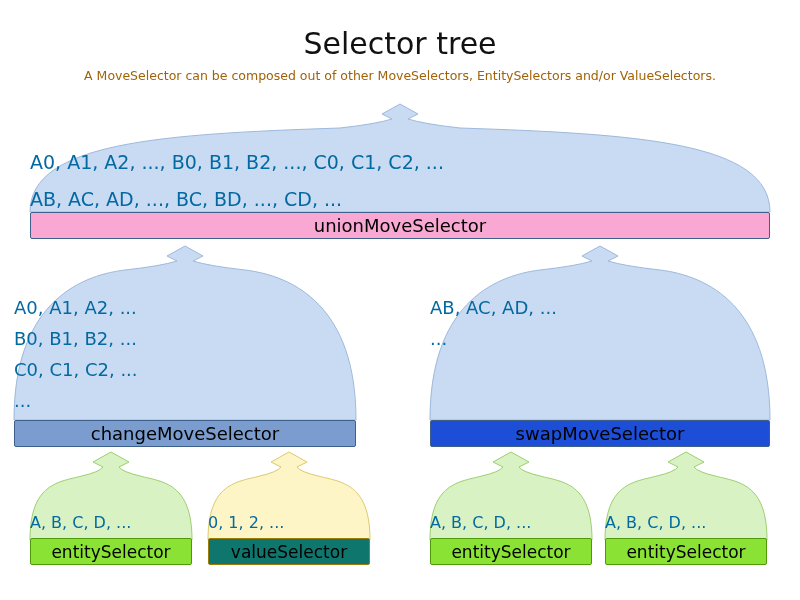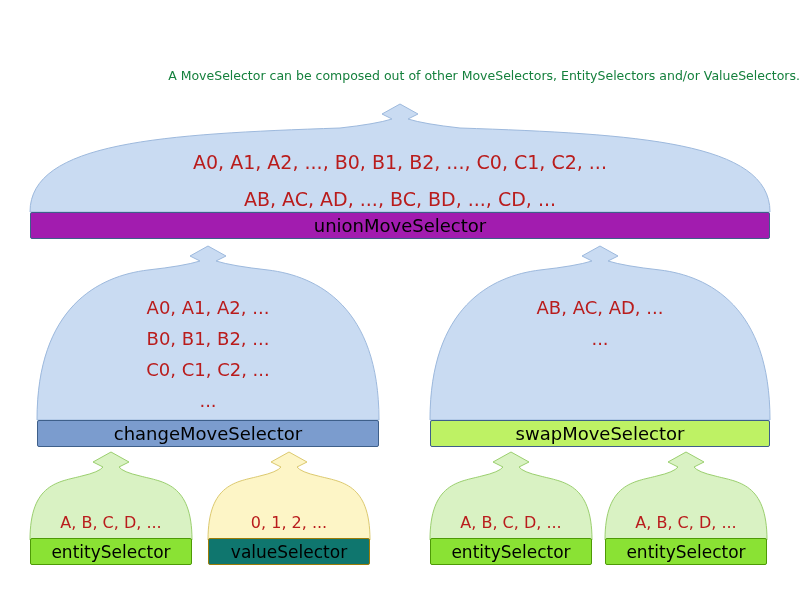--- a/index.html
+++ b/index.html
@@ -1,55 +1,56 @@
 <!DOCTYPE html>
 <html><head>
 <meta charset="utf-8">
 <style>
   html,body{margin:0;padding:0;background:#fff;}
   .canvas{position:relative;width:800px;height:600px;background:#ffffff;overflow:hidden;
           font-family:"DejaVu Sans","Liberation Sans",sans-serif;color:#1b1b1b;}
   .title{position:absolute;top:26px;left:0;right:0;text-align:center;
          font-size:30px;color:#111;}
-  .subtitle{position:absolute;top:68px;left:0;right:0;text-align:right;
-            font-size:12.5px;color:#15803d;}
+  .subtitle{position:absolute;top:68px;left:0;right:0;text-align:center;
+            font-size:12.5px;color:#a16207;}
   .node{position:absolute;}
   .dome{position:absolute;left:0;top:0;display:block;overflow:visible;}
   .dome path{stroke-width:1;}
-  .lines{position:absolute;left:0;right:0;text-align:center;color:#b91c1c;}
+  .lines{position:absolute;left:0;right:0;color:#0369a1;}
   .node-union .lines{top:40px;font-size:19px;line-height:37px;}
   .node-mid .lines{top:46px;font-size:18px;line-height:31px;}
   .node-sm .lines{top:58px;font-size:16px;line-height:26px;}
   .bar{position:absolute;left:0;right:0;bottom:0;height:27px;
        display:flex;align-items:center;justify-content:center;
        border:1px solid;border-radius:2px;box-sizing:border-box;
        font-size:18px;color:#000;}
   .node-sm .bar{height:27px;font-size:17px;}
 </style>
 </head>
 <body>
 
 <div class="canvas">
 
+  <div class="title">Selector tree</div>
   <div class="subtitle">A MoveSelector can be composed out of other MoveSelectors, EntitySelectors and/or ValueSelectors.</div>
 
   <div class="node node-union" style="left:30px;top:104px;width:740px;height:135px;">
     <svg class="dome" width="740" height="108" viewBox="0 0 740 108">
         <path d="M0 108 C0 37.8 133.2 30 310.0 24 Q346.0 20 362 15 L352 10 L370 0 L388 10 L378 15 Q394.0 20 430.0 24 C606.8 30 740 37.8 740 108 Z" fill="#c9dbf2" stroke="#9db9dd"></path>
       </svg>
     <div class="lines">
       <div>A0, A1, A2, ..., B0, B1, B2, ..., C0, C1, C2, ...</div>
       <div>AB, AC, AD, ..., BC, BD, ..., CD, ...</div>
     </div>
-    <div class="bar" style="background: #a21caf; border-color: rgb(62, 95, 138);">
+    <div class="bar" style="background: #f9a8d4; border-color: rgb(62, 95, 138);">
       <span>unionMoveSelector</span>
     </div>
   </div>
 
-  <div class="node node-mid" style="left:37px;top:246px;width:342px;height:201px;">
+  <div class="node node-mid" style="left:14px;top:246px;width:342px;height:201px;">
     <svg class="dome" width="342" height="174" viewBox="0 0 342 174">
         <path d="M0 174 C0 60.9 61.6 30 111.0 24 Q147.0 20 163 15 L153 10 L171 0 L189 10 L179 15 Q195.0 20 231.0 24 C280.4 30 342 60.9 342 174 Z" fill="#c9dbf2" stroke="#9db9dd"></path>
       </svg>
     <div class="lines">
       <div>A0, A1, A2, ...</div>
       <div>B0, B1, B2, ...</div>
       <div>C0, C1, C2, ...</div>
       <div>...</div>
     </div>
     <div class="bar" style="background: rgb(123, 156, 206); border-color: rgb(62, 95, 138); margin-top: 48px;">
@@ -58,21 +59,21 @@
   </div>
 
   <div class="node node-mid" style="left:430px;top:246px;width:340px;height:201px;">
     <svg class="dome" width="340" height="174" viewBox="0 0 340 174">
         <path d="M0 174 C0 60.9 61.2 30 110.0 24 Q146.0 20 162 15 L152 10 L170 0 L188 10 L178 15 Q194.0 20 230.0 24 C278.8 30 340 60.9 340 174 Z" fill="#c9dbf2" stroke="#9db9dd"></path>
       </svg>
     <div class="lines">
       <div>AB, AC, AD, ...</div>
       <div>...</div>
     </div>
-    <div class="bar" style="background: #bef264; border-color: rgb(62, 95, 138);">
+    <div class="bar" style="background: #1d4ed8; border-color: rgb(62, 95, 138);">
       <span>swapMoveSelector</span>
     </div>
   </div>
 
   <div class="node node-sm" style="left:30px;top:452px;width:162px;height:113px;">
     <svg class="dome" width="162" height="88" viewBox="0 0 162 88">
         <path d="M0 88 C0 30.8 29.2 30 51.8 24 Q69.3 20 73 15 L63 10 L81 0 L99 10 L89 15 Q92.7 20 110.2 24 C132.8 30 162 30.8 162 88 Z" fill="#d9f2c3" stroke="#9bcf6f"></path>
       </svg>
     <div class="lines">
       <div>A, B, C, D, ...</div>

